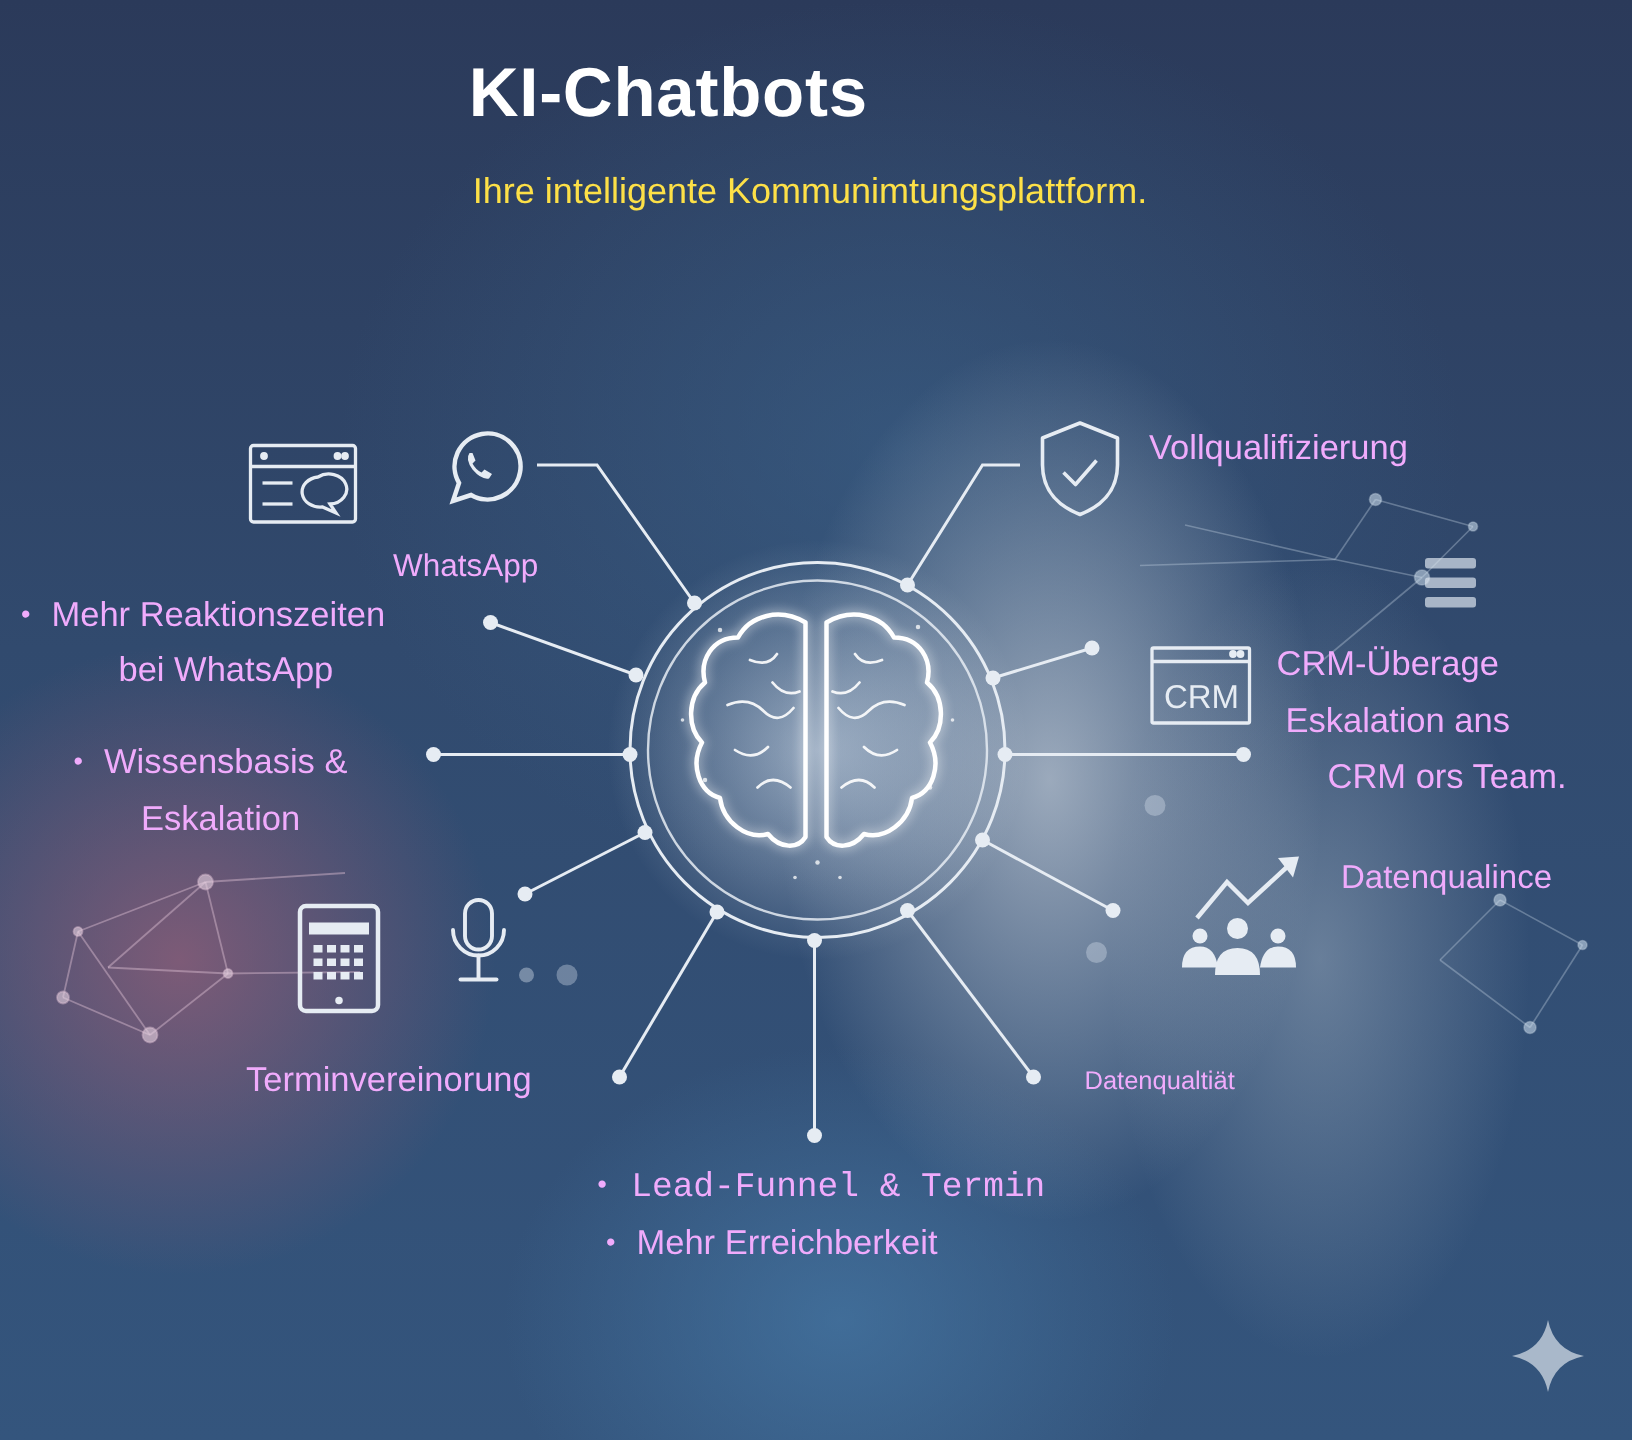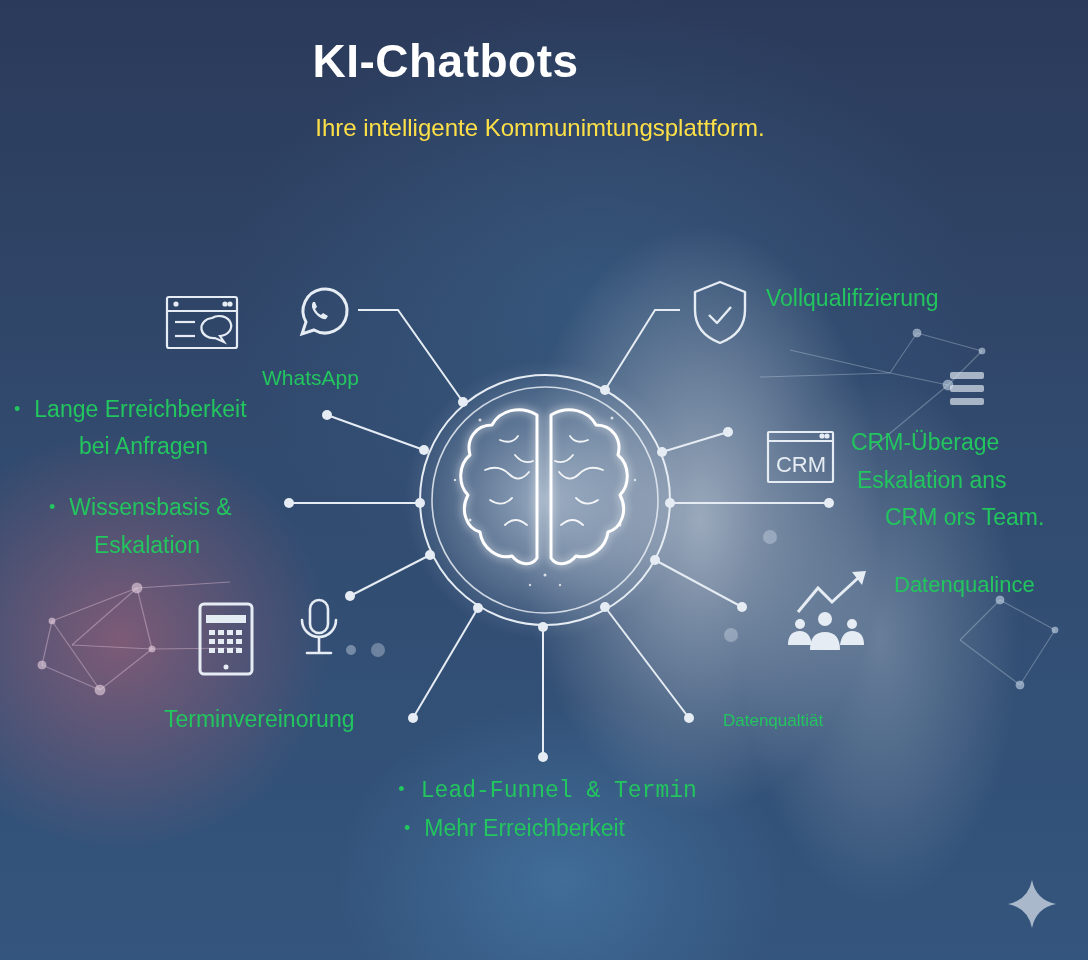--- a/index.html
+++ b/index.html
@@ -20,21 +20,21 @@
   }
   svg.layer { position:absolute; left:0; top:0; }
   .title {
     position:absolute; left:0; width:891px; top:34px; text-align:center;
     color:#ffffff; font-weight:bold; font-size:46px; letter-spacing:0.5px;
   }
   .subtitle {
     position:absolute; left:0; width:1080px; top:114px; text-align:center;
     color:#fde047; font-size:24px;
   }
-  .lbl { position:absolute; color:#22c55e; font-size:23px; line-height:37px; white-space:nowrap; }
+  .lbl { position:absolute; color:#f0abfc; font-size:23px; line-height:37px; white-space:nowrap; }
   .lbl.center { text-align:center;margin-top:18px; }
   .bullet::before { content:"•"; margin-right:14px; font-size:18px; position:relative; top:-2px; }
 </style>
 </head>
 <body>
 
 <div class="bg"></div>
 
 <svg class="layer" width="1088" height="960">
 
@@ -219,22 +219,22 @@
       <path d="M810,650 q0,-18 15,-18 q15,0 15,18 z"></path>
     <circle cx="800" cy="624" r="5"></circle>
       <path d="M788,645 q0,-14 12,-14 q10,0 12,14 z"></path>
     <circle cx="852" cy="624" r="5"></circle>
       <path d="M840,645 q2,-14 12,-14 q12,0 12,14 z"></path>
   </g>
 </svg>
 
 <div class="lbl center" style="left:262px; top:341px; font-size:21px;">WhatsApp</div>
 
-<div class="lbl bullet" style="left:14px; top:391px;">Lange Erreichberkeit</div>
-<div class="lbl" style="left:79px; top:428px;">bei Anfragen</div>
+<div class="lbl bullet" style="left:14px; top:391px;">Mehr Reaktionszeiten</div>
+<div class="lbl" style="left:79px; top:428px;">bei WhatsApp</div>
 
 <div class="lbl bullet" style="left:49px; top:489px;">Wissensbasis &amp;</div>
 <div class="lbl" style="left:94px; top:527px;">Eskalation</div>
 
 <div class="lbl" style="left:164px; top:701px;">Terminvereinorung</div>
 
 <div class="lbl" style="left:766px; top:280px;">Vollqualifizierung</div>
 <div class="lbl" style="left:851px; top:424px;">CRM-Überage</div>
 <div class="lbl" style="left:857px; top:462px;">Eskalation ans</div>
 <div class="lbl" style="left:885px; top:499px;">CRM ors Team.</div>

